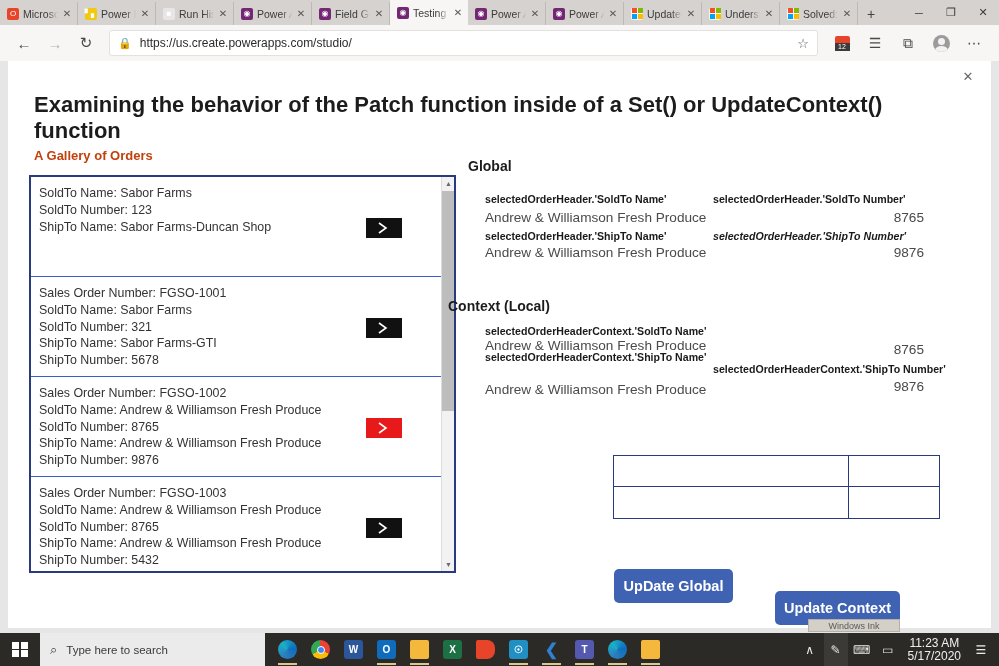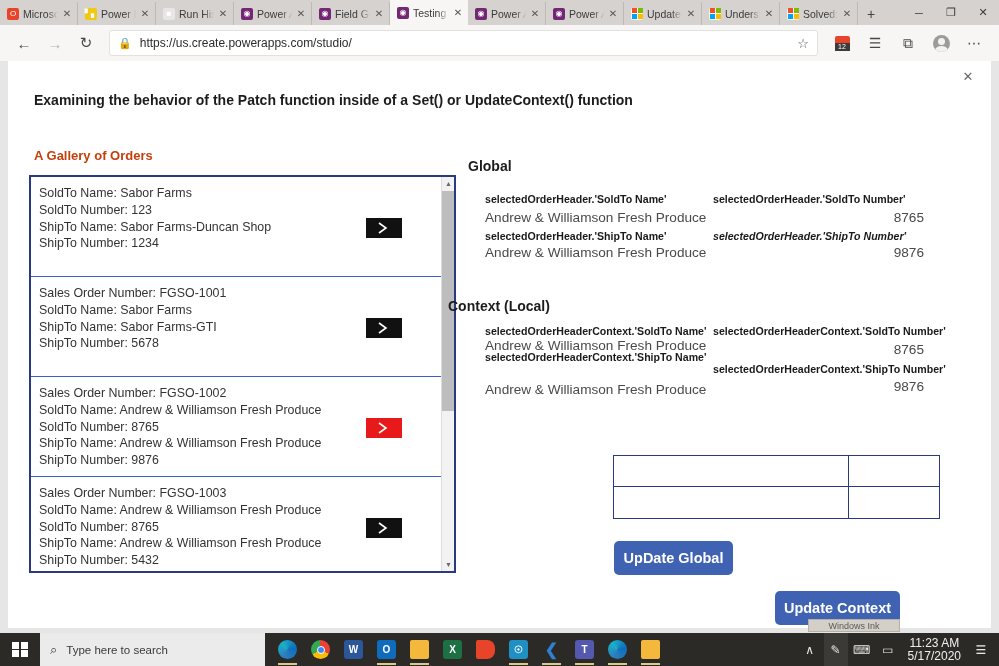--- a/index.html
+++ b/index.html
@@ -88,21 +88,21 @@
   .modal {
     position:absolute; top:61px; left:8px; width:983px; height:567px;
     background:#ffffff;
   }
   .modal-close {
     position:absolute; top:7px; right:14px; width:18px; height:18px;
     font-size:13px; color:#6a6a6a; text-align:center; line-height:18px;
   }
   .modal-title {
     position:absolute; top:92px; left:34px; width:900px;
-    font-size:14px; font-weight:bold; color:#1c1c1c;
+    font-size:22px; font-weight:bold; color:#1c1c1c;
   }
 
   
   .gallery-label { position:absolute; top:148px; left:34px; font-size:13px; font-weight:bold; color:#c2410c; }
   .gallery {
     position:absolute; top:175px; left:29px; width:427px; height:398px;
     border:2px solid #2a3a80; background:#ffffff; overflow:hidden;
   }
   .gal-item {
     position:relative; height:100px; padding:8px 0 0 8px;
@@ -144,21 +144,21 @@
     display:grid; grid-template-columns:235px 90px; grid-template-rows:31px 31px;
   }
   .empty-table .cell { border:1.5px solid #2a3a80; background:#ffffff; margin:-0.75px; }
 
   
   .btn {
     position:absolute; height:34px; background:#3f62b3; color:#ffffff;
     border-radius:5px; font-size:14.5px; font-weight:bold;
     display:flex; align-items:center; justify-content:center;
   }
-  #btn-global  { top:541px; left:614px; width:119px; }
+  #btn-global  { top:569px; left:614px; width:119px; }
   #btn-context { top:569px; left:775px; width:125px;margin-top:22px; }
 
   
   .inktip {
     position:absolute; bottom:34px; left:808px; width:92px; height:13px;
     background:#d4d0c8; border:1px solid #b5b1a8;
     font-size:9px; color:#5a5a5a; text-align:center; line-height:12px;
   }
   .taskbar {
     position:absolute; bottom:0; left:0; width:999px; height:33px;
@@ -329,41 +329,41 @@
         <span>Sabor Farms</span>
       </div>
       <div class="gal-line">
         <span>SoldTo Number:</span>
         <span>123</span>
       </div>
       <div class="gal-line">
         <span>ShipTo Name:</span>
         <span>Sabor Farms-Duncan Shop</span>
       </div>
-      <div class="gal-line">
-        <span>ShipTo Number:</span>
-        <span>1234</span>
-      </div>
       <div class="gal-arrow">
         <svg width="18" height="14" viewBox="0 0 18 14">
             <polyline points="4,2 11,7 4,12" fill="none" stroke="#ffffff" stroke-width="1.6"></polyline>
           </svg>
       </div>
     </div>
 
     <div class="gal-item">
       <div class="gal-line">
         <span>Sales Order Number:</span>
         <span>FGSO-1001</span>
       </div>
       <div class="gal-line">
         <span>SoldTo Name:</span>
         <span>Sabor Farms</span>
       </div>
       <div class="gal-line">
+        <span>SoldTo Number:</span>
+        <span>321</span>
+      </div>
+      <div class="gal-line">
         <span>ShipTo Name:</span>
         <span>Sabor Farms-GTI</span>
       </div>
       <div class="gal-line">
         <span>ShipTo Number:</span>
         <span>5678</span>
       </div>
       <div class="gal-arrow">
         <svg width="18" height="14" viewBox="0 0 18 14">
             <polyline points="4,2 11,7 4,12" fill="none" stroke="#ffffff" stroke-width="1.6"></polyline>
@@ -446,21 +446,20 @@
   <div class="f-label" style="top:230px; left:713px;font-style:italic;">selectedOrderHeader.'ShipTo Number'</div>
   <div class="f-value right" style="top:245px; left:713px; width:211px;">9876</div>
 
   <div class="sec-head" style="top:298px; left:448px;">Context (Local)</div>
 
   <div class="f-label" style="top:325px; left:485px;">selectedOrderHeaderContext.'SoldTo Name'</div>
   <div class="f-value" style="top:338px; left:485px;">Andrew &amp; Williamson Fresh Produce</div>
   <div class="f-label" style="top:351px; left:485px;">selectedOrderHeaderContext.'ShipTo Name'</div>
   <div class="f-value" style="top:382px; left:485px;">Andrew &amp; Williamson Fresh Produce</div>
 
-  <div class="f-label" style="top:325px; left:713px;">selectedOrderHeaderContext.'SoldTo Number'</div>
   <div class="f-value right" style="top:342px; left:713px; width:211px;">8765</div>
   <div class="f-label" style="top:363px; left:713px;">selectedOrderHeaderContext.'ShipTo Number'</div>
   <div class="f-value right" style="top:379px; left:713px; width:211px;">9876</div>
 
   <div class="empty-table">
     <div class="cell"></div>
     <div class="cell"></div>
     <div class="cell"></div>
     <div class="cell"></div>
   </div>

